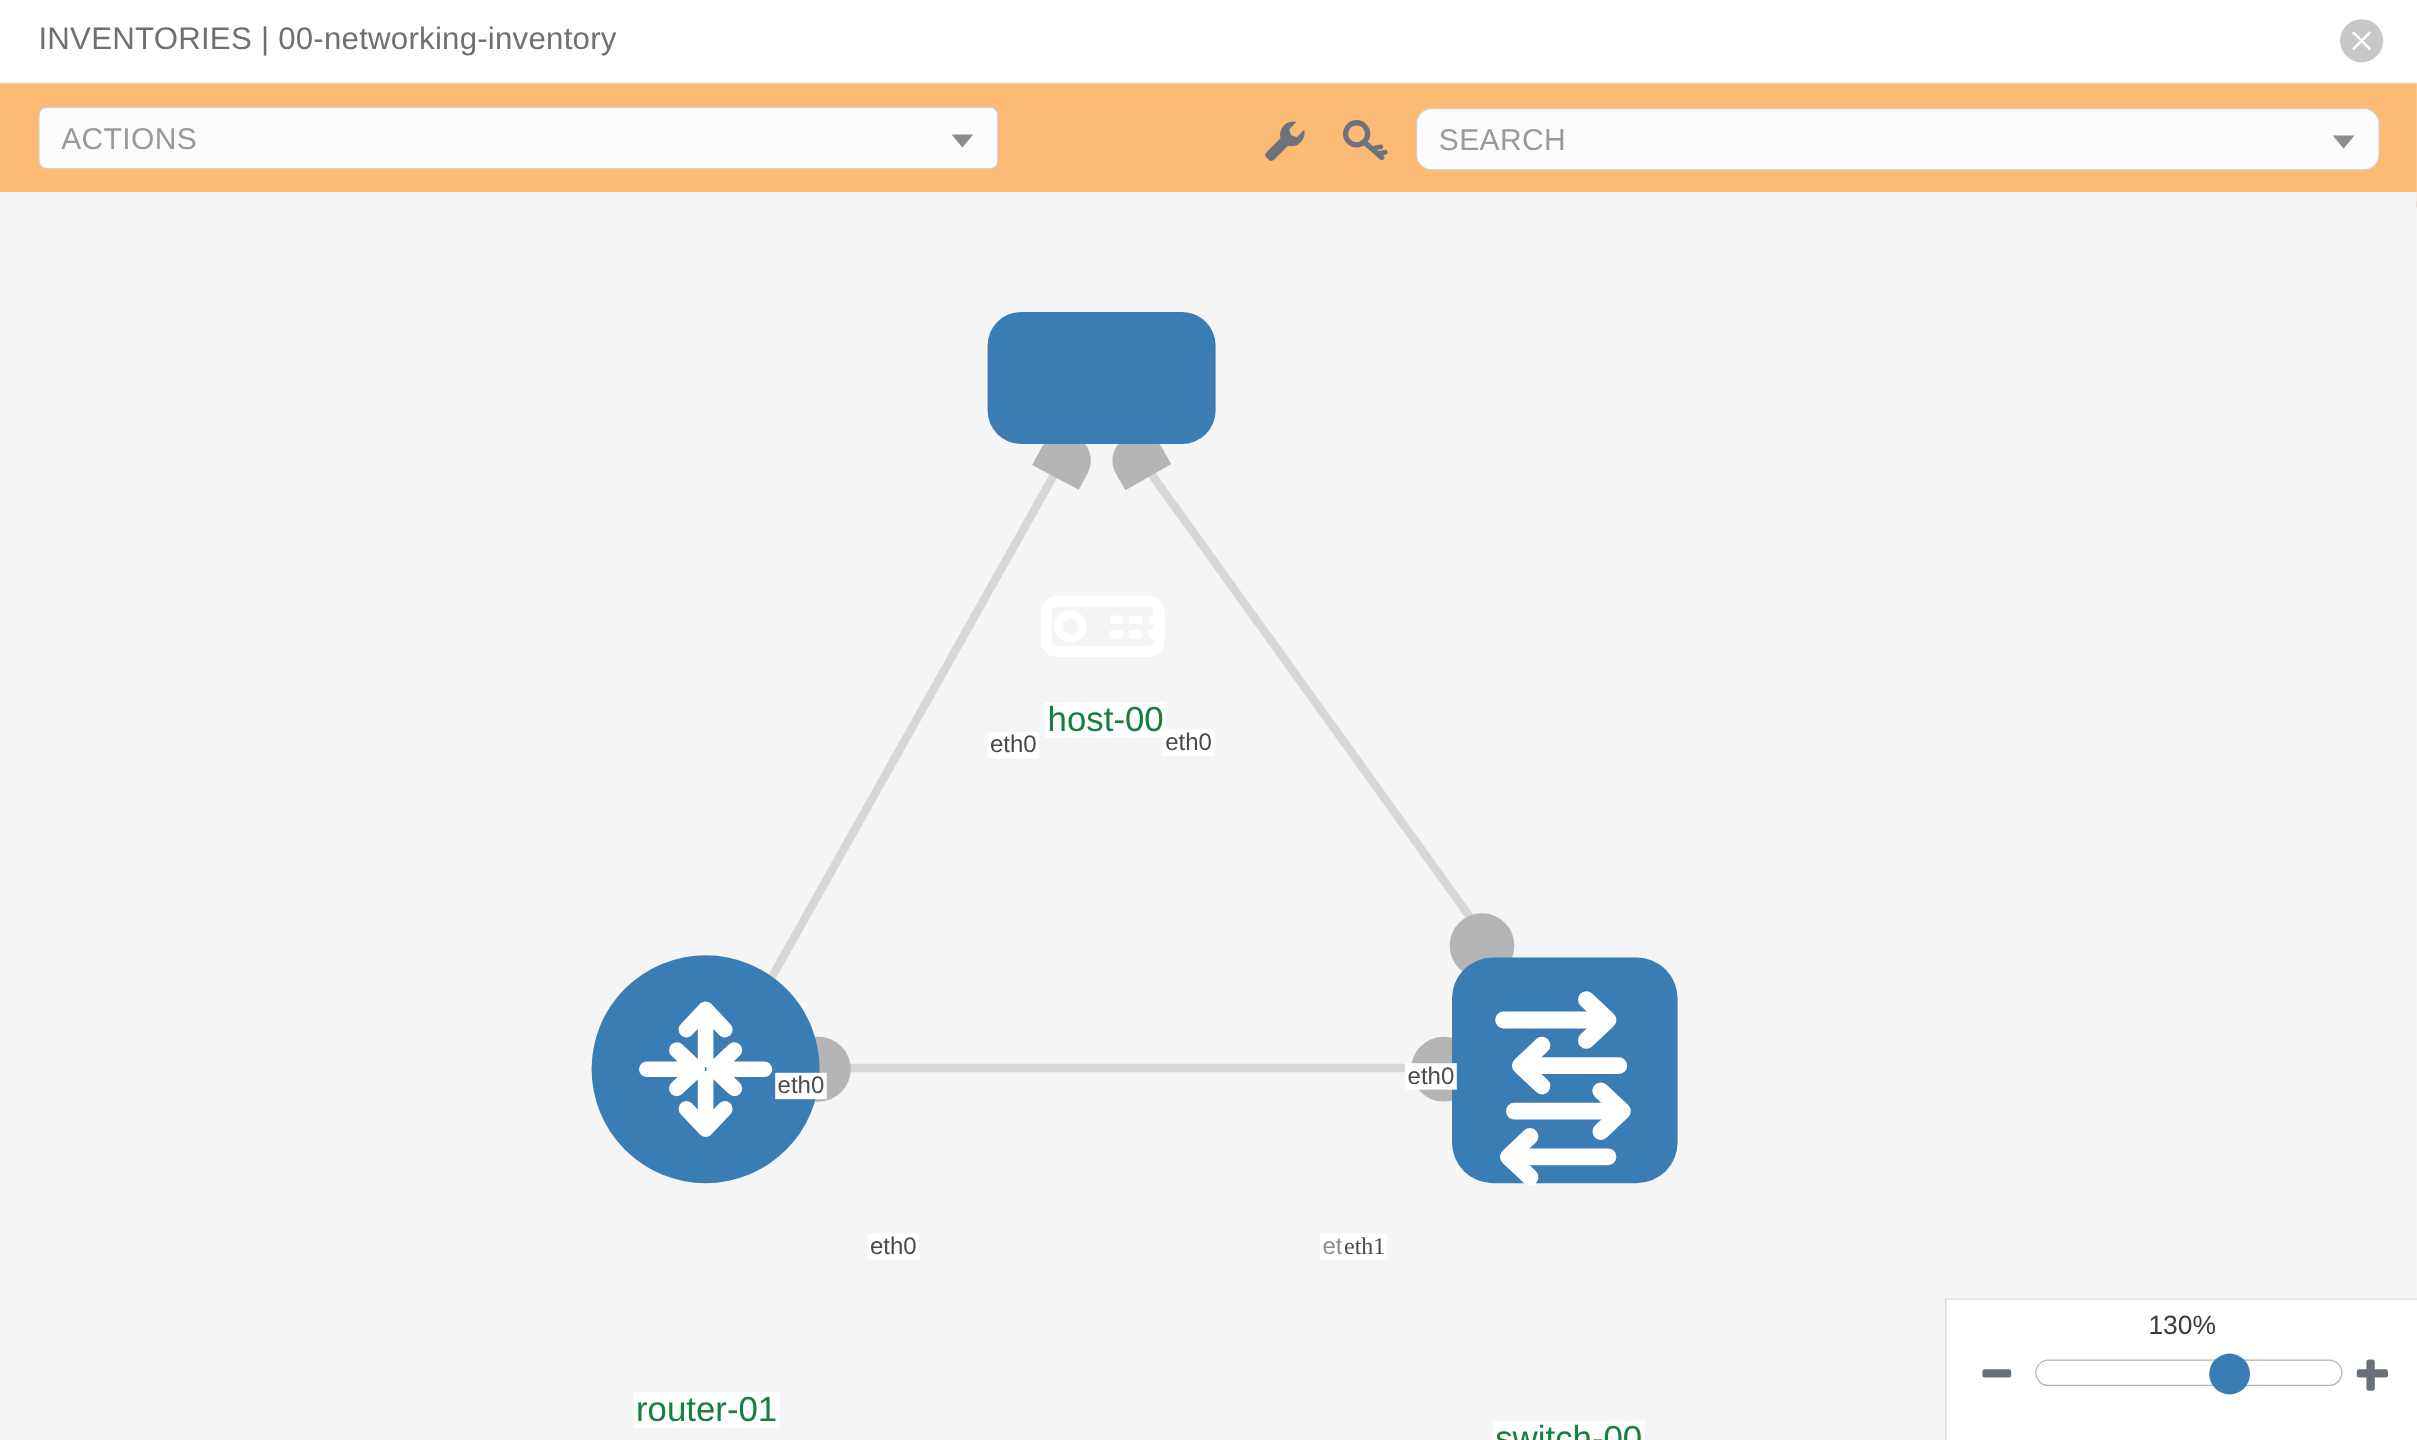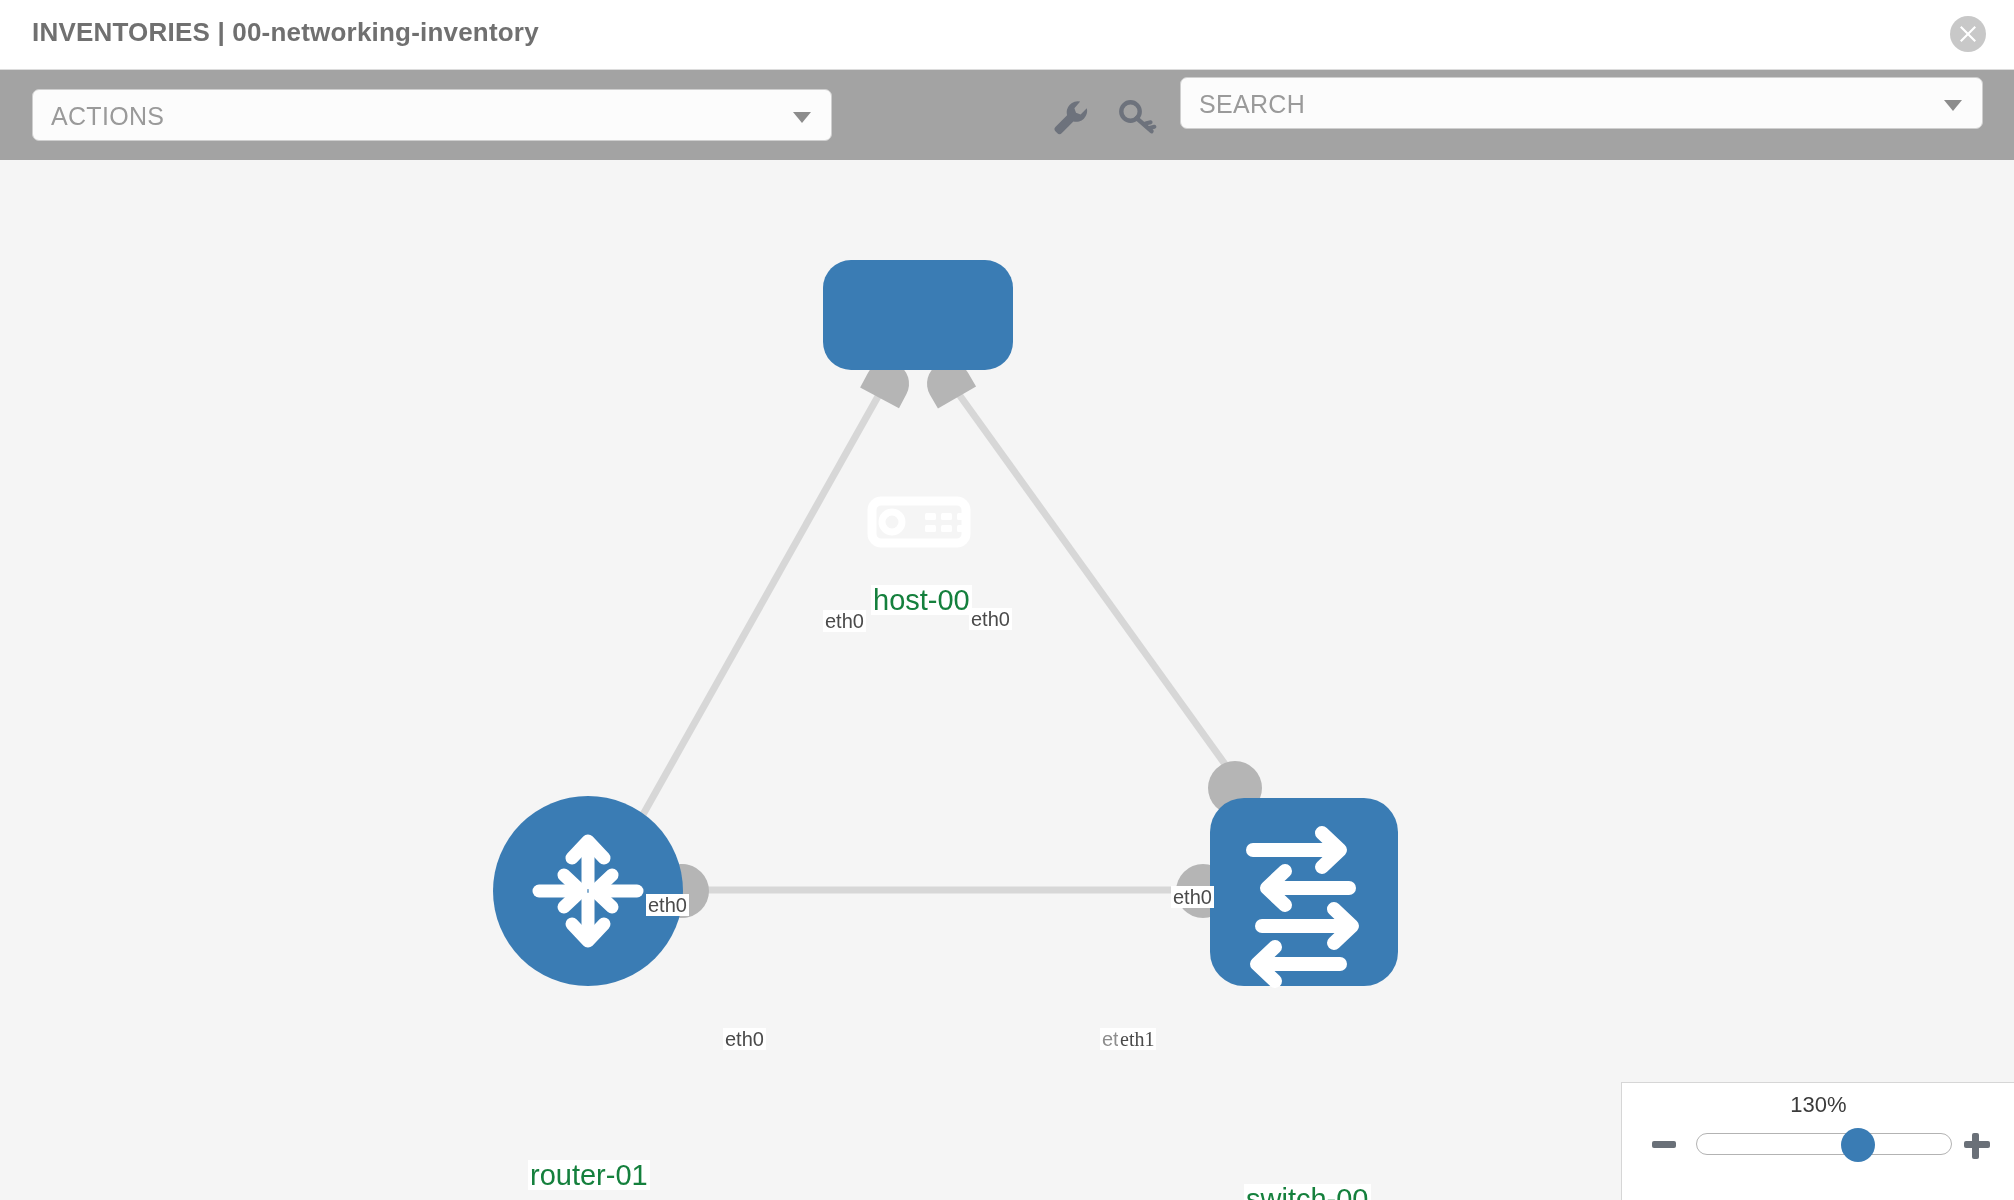--- a/index.html
+++ b/index.html
@@ -22,21 +22,21 @@
     width: 2014px;
     height: 69px;
     background: #ffffff;
     box-sizing: border-box;
   }
   .header-title {
     position: absolute;
     left: 32px;
     top: 17px;
     font-size: 26px;
-    font-weight: bold;
+    font-weight: normal;
     color: #707070;
     letter-spacing: 0.2px;
     white-space: nowrap;
     text-align: center;
   }
   .close-icon {
     position: absolute;
     right: 28px;
     top: 16px;
     width: 36px;
@@ -45,21 +45,21 @@
     background: #c8c8c8;
   }
   .close-icon svg { display:block; }
 
   
   .toolbar {
     position: absolute;
     left: 0; top: 69px;
     width: 2014px;
     height: 104px;
-    background: #a3a3a3;
+    background: #fdba74;
     border-top: 1px solid #dcdcdc;
     border-bottom: 5px solid #ef4444;
     box-sizing: border-box;
   }
   .select-box {
     position: absolute;
     background: #fcfcfc;
     border: 1px solid #cfcfcf;
     border-radius: 7px;
     box-sizing: border-box;
@@ -77,21 +77,21 @@
   .caret {
     position: absolute;
     right: 20px;
     top: 22px;
     width: 0; height: 0;
     border-left: 9px solid transparent;
     border-right: 9px solid transparent;
     border-top: 11px solid #8c8c8c;
   }
   #actions-select { left: 32px; top: 19px; width: 800px; }
-  #search-select  { left: 1180px; top: 7px; width: 803px; }
+  #search-select  { left: 1180px; top: 20px; width: 803px; border-radius: 13px; }
 
   .tool-icon {
     position: absolute;
     top: 28px;
     width: 40px;
     height: 38px;
   }
   #wrench-icon { left: 1050px; }
   #key-icon    { left: 1118px; }
 

